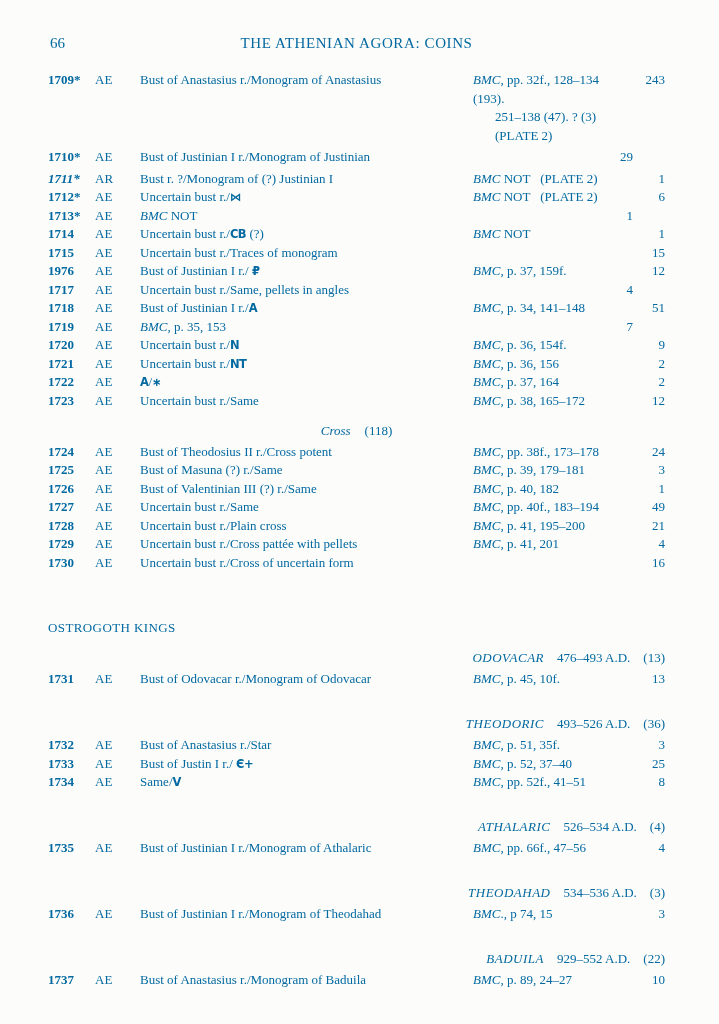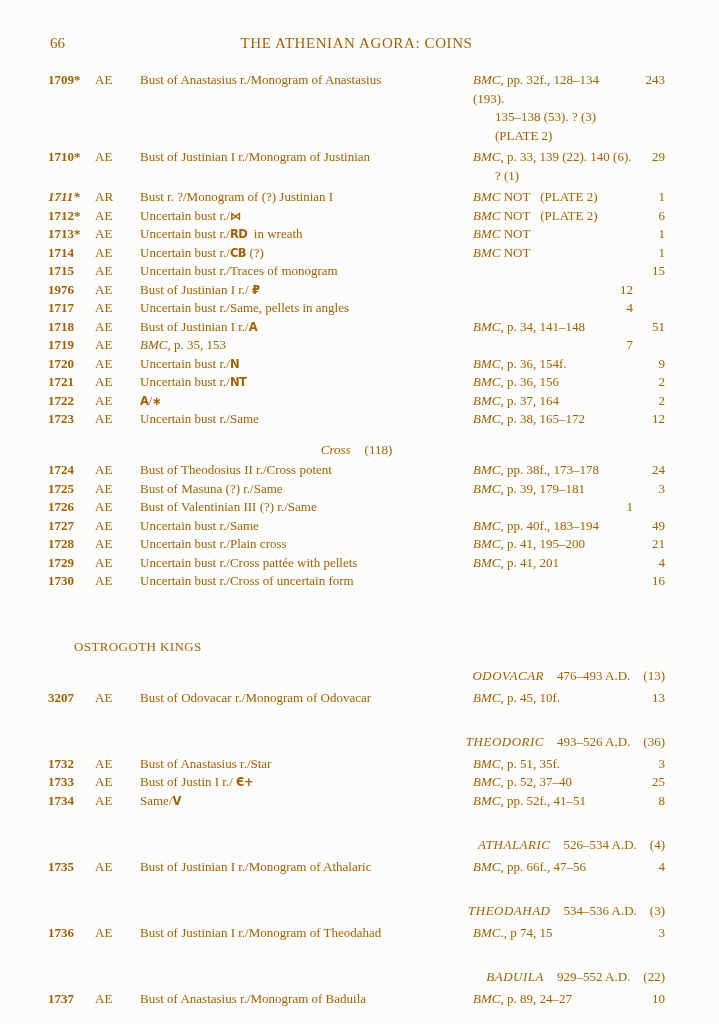--- a/index.html
+++ b/index.html
@@ -3,21 +3,21 @@
 <meta charset="utf-8">
 <style>
   html,body{margin:0;padding:0;background:#e8e8e6;}
   .page{
     position:relative;
     width:719px;height:1024px;
     margin:0 auto;
     background:#fcfcfa;
     font-family:"Liberation Serif","DejaVu Serif",serif;
     font-size:13px;line-height:18.5px;
-    color:#a16207;
+    color:#0369a1;
     box-sizing:border-box;
     padding:34px 54px 0 48px;
     overflow:hidden;
   }
   .pagehead{position:relative;height:20px;margin-bottom:17px;}
   .pageno{position:absolute;left:2px;top:0;font-size:15px;}
   .booktitle{
     position:absolute;left:0;right:0;top:0;margin:0;
     text-align:center;font-size:15px;font-weight:normal;
     letter-spacing:0.6px;
@@ -38,21 +38,21 @@
     font-weight:600;font-size:11.5px;letter-spacing:-0.5px;
   }
   .row.multi{margin-bottom:3px;}
   
   .type-heading{
     text-align:center;margin-top:12px;margin-bottom:2px;
   }
   .type-heading .t-name{font-style:italic;}
   .type-heading .t-count{margin-left:14px;}
   .kings-heading{
-    margin-top:47px;letter-spacing:0.4px;margin-left:26px;
+    margin-top:47px;letter-spacing:0.4px;
   }
   .ruler-heading{
     text-align:right;margin-top:26px;margin-bottom:3px;
   }
   .ruler-heading.after-heading{margin-top:11px;}
   .ruler-heading .r-name{font-style:italic;letter-spacing:0.5px;}
   .ruler-heading .r-dates{margin-left:13px;}
   .ruler-heading .r-count{margin-left:13px;}
 </style>
 </head>
@@ -63,33 +63,29 @@
     <span class="pageno">66</span>
     <h1 class="booktitle">THE ATHENIAN AGORA: COINS</h1>
   </div>
   <div id="catalog">
       <div class="row multi">
         <span class="c-no">1709*</span>
         <span class="c-metal">AE</span>
         <span class="c-desc"><span>Bust of Anastasius r./Monogram of Anastasius</span></span>
         <span class="c-ref">
           <span class="ref-line"><span class="bmc">BMC</span>, pp. 32f., 128–134 (193).</span>
-          <span class="ref-line ref-cont">135–138 (53).  ? (3)</span>
+          <span class="ref-line ref-cont">251–138 (47).  ? (3)</span>
           <span class="ref-line ref-cont">(PLATE 2)</span>
         </span>
         <span class="c-count">243</span>
       </div>
       <div class="row multi">
         <span class="c-no">1710*</span>
         <span class="c-metal">AE</span>
         <span class="c-desc"><span>Bust of Justinian I r./Monogram of Justinian</span></span>
-        <span class="c-ref">
-          <span class="ref-line"><span class="bmc">BMC</span>, p. 33, 139 (22). 140 (6).</span>
-          <span class="ref-line ref-cont">? (1)</span>
-        </span>
         <span class="c-count">29</span>
       </div>
       <div class="row">
         <span class="c-no it">1711*</span>
         <span class="c-metal">AR</span>
         <span class="c-desc"><span>Bust r. ?/Monogram of (?) Justinian I</span></span>
         <span class="c-ref">
           <span class="ref-line"><span class="bmc">BMC</span> NOT&nbsp;&nbsp;&nbsp;(PLATE 2)</span>
         </span>
         <span class="c-count">1</span>
@@ -99,21 +95,20 @@
         <span class="c-metal">AE</span>
         <span class="c-desc"><span>Uncertain bust r./</span><span class="mono">⋈</span></span>
         <span class="c-ref">
           <span class="ref-line"><span class="bmc">BMC</span> NOT&nbsp;&nbsp;&nbsp;(PLATE 2)</span>
         </span>
         <span class="c-count">6</span>
       </div>
       <div class="row">
         <span class="c-no">1713*</span>
         <span class="c-metal">AE</span>
-        <span class="c-desc"><span>Uncertain bust r./</span><span class="mono">RD</span><span>&nbsp;&nbsp;in wreath</span></span>
         <span class="c-ref">
           <span class="ref-line"><span class="bmc">BMC</span> NOT</span>
         </span>
         <span class="c-count">1</span>
       </div>
       <div class="row">
         <span class="c-no">1714</span>
         <span class="c-metal">AE</span>
         <span class="c-desc"><span>Uncertain bust r./</span><span class="mono">CB</span><span> (?)</span></span>
         <span class="c-ref">
@@ -125,20 +120,23 @@
         <span class="c-no">1715</span>
         <span class="c-metal">AE</span>
         <span class="c-desc"><span>Uncertain bust r./Traces of monogram</span></span>
         <span class="c-ref"></span>
         <span class="c-count">15</span>
       </div>
       <div class="row">
         <span class="c-no">1976</span>
         <span class="c-metal">AE</span>
         <span class="c-desc"><span>Bust of Justinian I r./ </span><span class="mono">₽</span></span>
+        <span class="c-ref">
+          <span class="ref-line"><span class="bmc">BMC</span>, p. 37, 159f.</span>
+        </span>
         <span class="c-count">12</span>
       </div>
       <div class="row">
         <span class="c-no">1717</span>
         <span class="c-metal">AE</span>
         <span class="c-desc"><span>Uncertain bust r./Same, pellets in angles</span></span>
         <span class="c-count">4</span>
       </div>
       <div class="row">
         <span class="c-no">1718</span>
@@ -209,20 +207,23 @@
         <span class="c-desc"><span>Bust of Masuna (?) r./Same</span></span>
         <span class="c-ref">
           <span class="ref-line"><span class="bmc">BMC</span>, p. 39, 179–181</span>
         </span>
         <span class="c-count">3</span>
       </div>
       <div class="row">
         <span class="c-no">1726</span>
         <span class="c-metal">AE</span>
         <span class="c-desc"><span>Bust of Valentinian III (?) r./Same</span></span>
+        <span class="c-ref">
+          <span class="ref-line"><span class="bmc">BMC</span>, p. 40, 182</span>
+        </span>
         <span class="c-count">1</span>
       </div>
       <div class="row">
         <span class="c-no">1727</span>
         <span class="c-metal">AE</span>
         <span class="c-desc"><span>Uncertain bust r./Same</span></span>
         <span class="c-ref">
           <span class="ref-line"><span class="bmc">BMC</span>, pp. 40f., 183–194</span>
         </span>
         <span class="c-count">49</span>
@@ -248,21 +249,21 @@
       <div class="row">
         <span class="c-no">1730</span>
         <span class="c-metal">AE</span>
         <span class="c-desc"><span>Uncertain bust r./Cross of uncertain form</span></span>
         <span class="c-ref"></span>
         <span class="c-count">16</span>
       </div>
       <div class="kings-heading">OSTROGOTH KINGS</div>
       <div class="ruler-heading after-heading"><span class="r-name">ODOVACAR</span><span class="r-dates">476–493 A.D.</span><span class="r-count">(13)</span></div>
       <div class="row">
-        <span class="c-no">3207</span>
+        <span class="c-no">1731</span>
         <span class="c-metal">AE</span>
         <span class="c-desc"><span>Bust of Odovacar r./Monogram of Odovacar</span></span>
         <span class="c-ref">
           <span class="ref-line"><span class="bmc">BMC</span>, p. 45, 10f.</span>
         </span>
         <span class="c-count">13</span>
       </div>
       <div class="ruler-heading"><span class="r-name">THEODORIC</span><span class="r-dates">493–526 A.D.</span><span class="r-count">(36)</span></div>
       <div class="row">
         <span class="c-no">1732</span>

